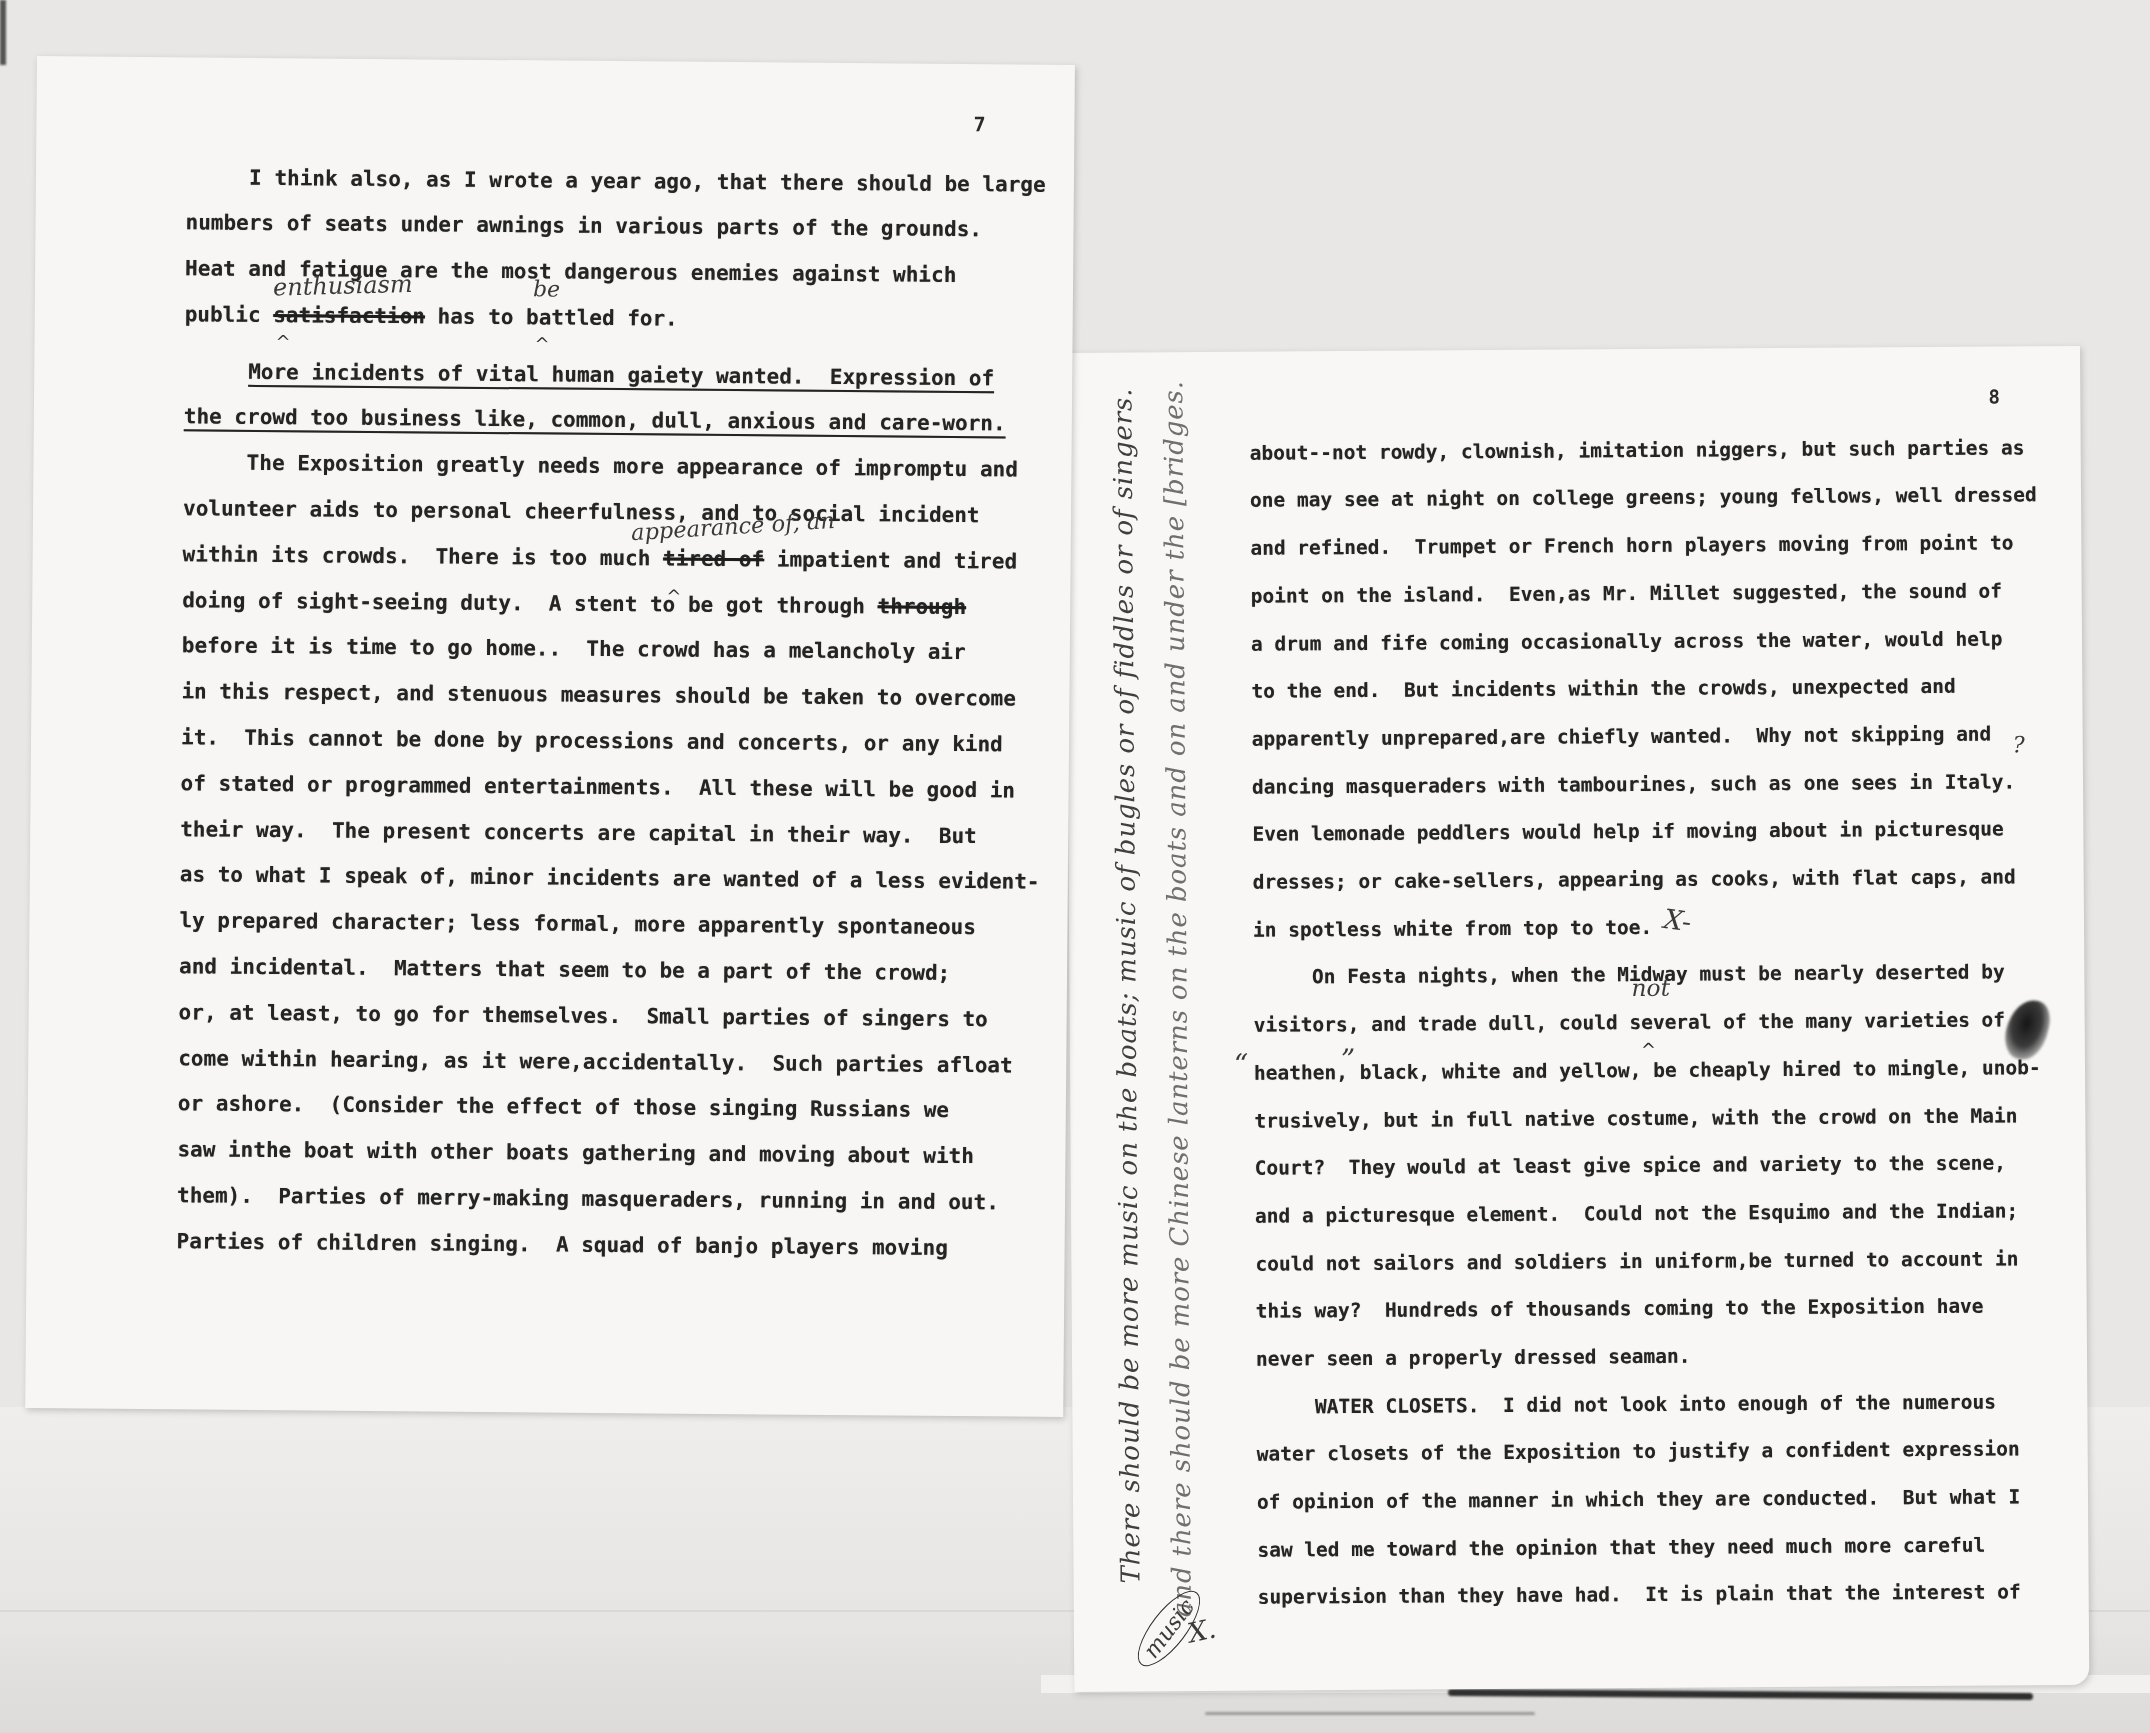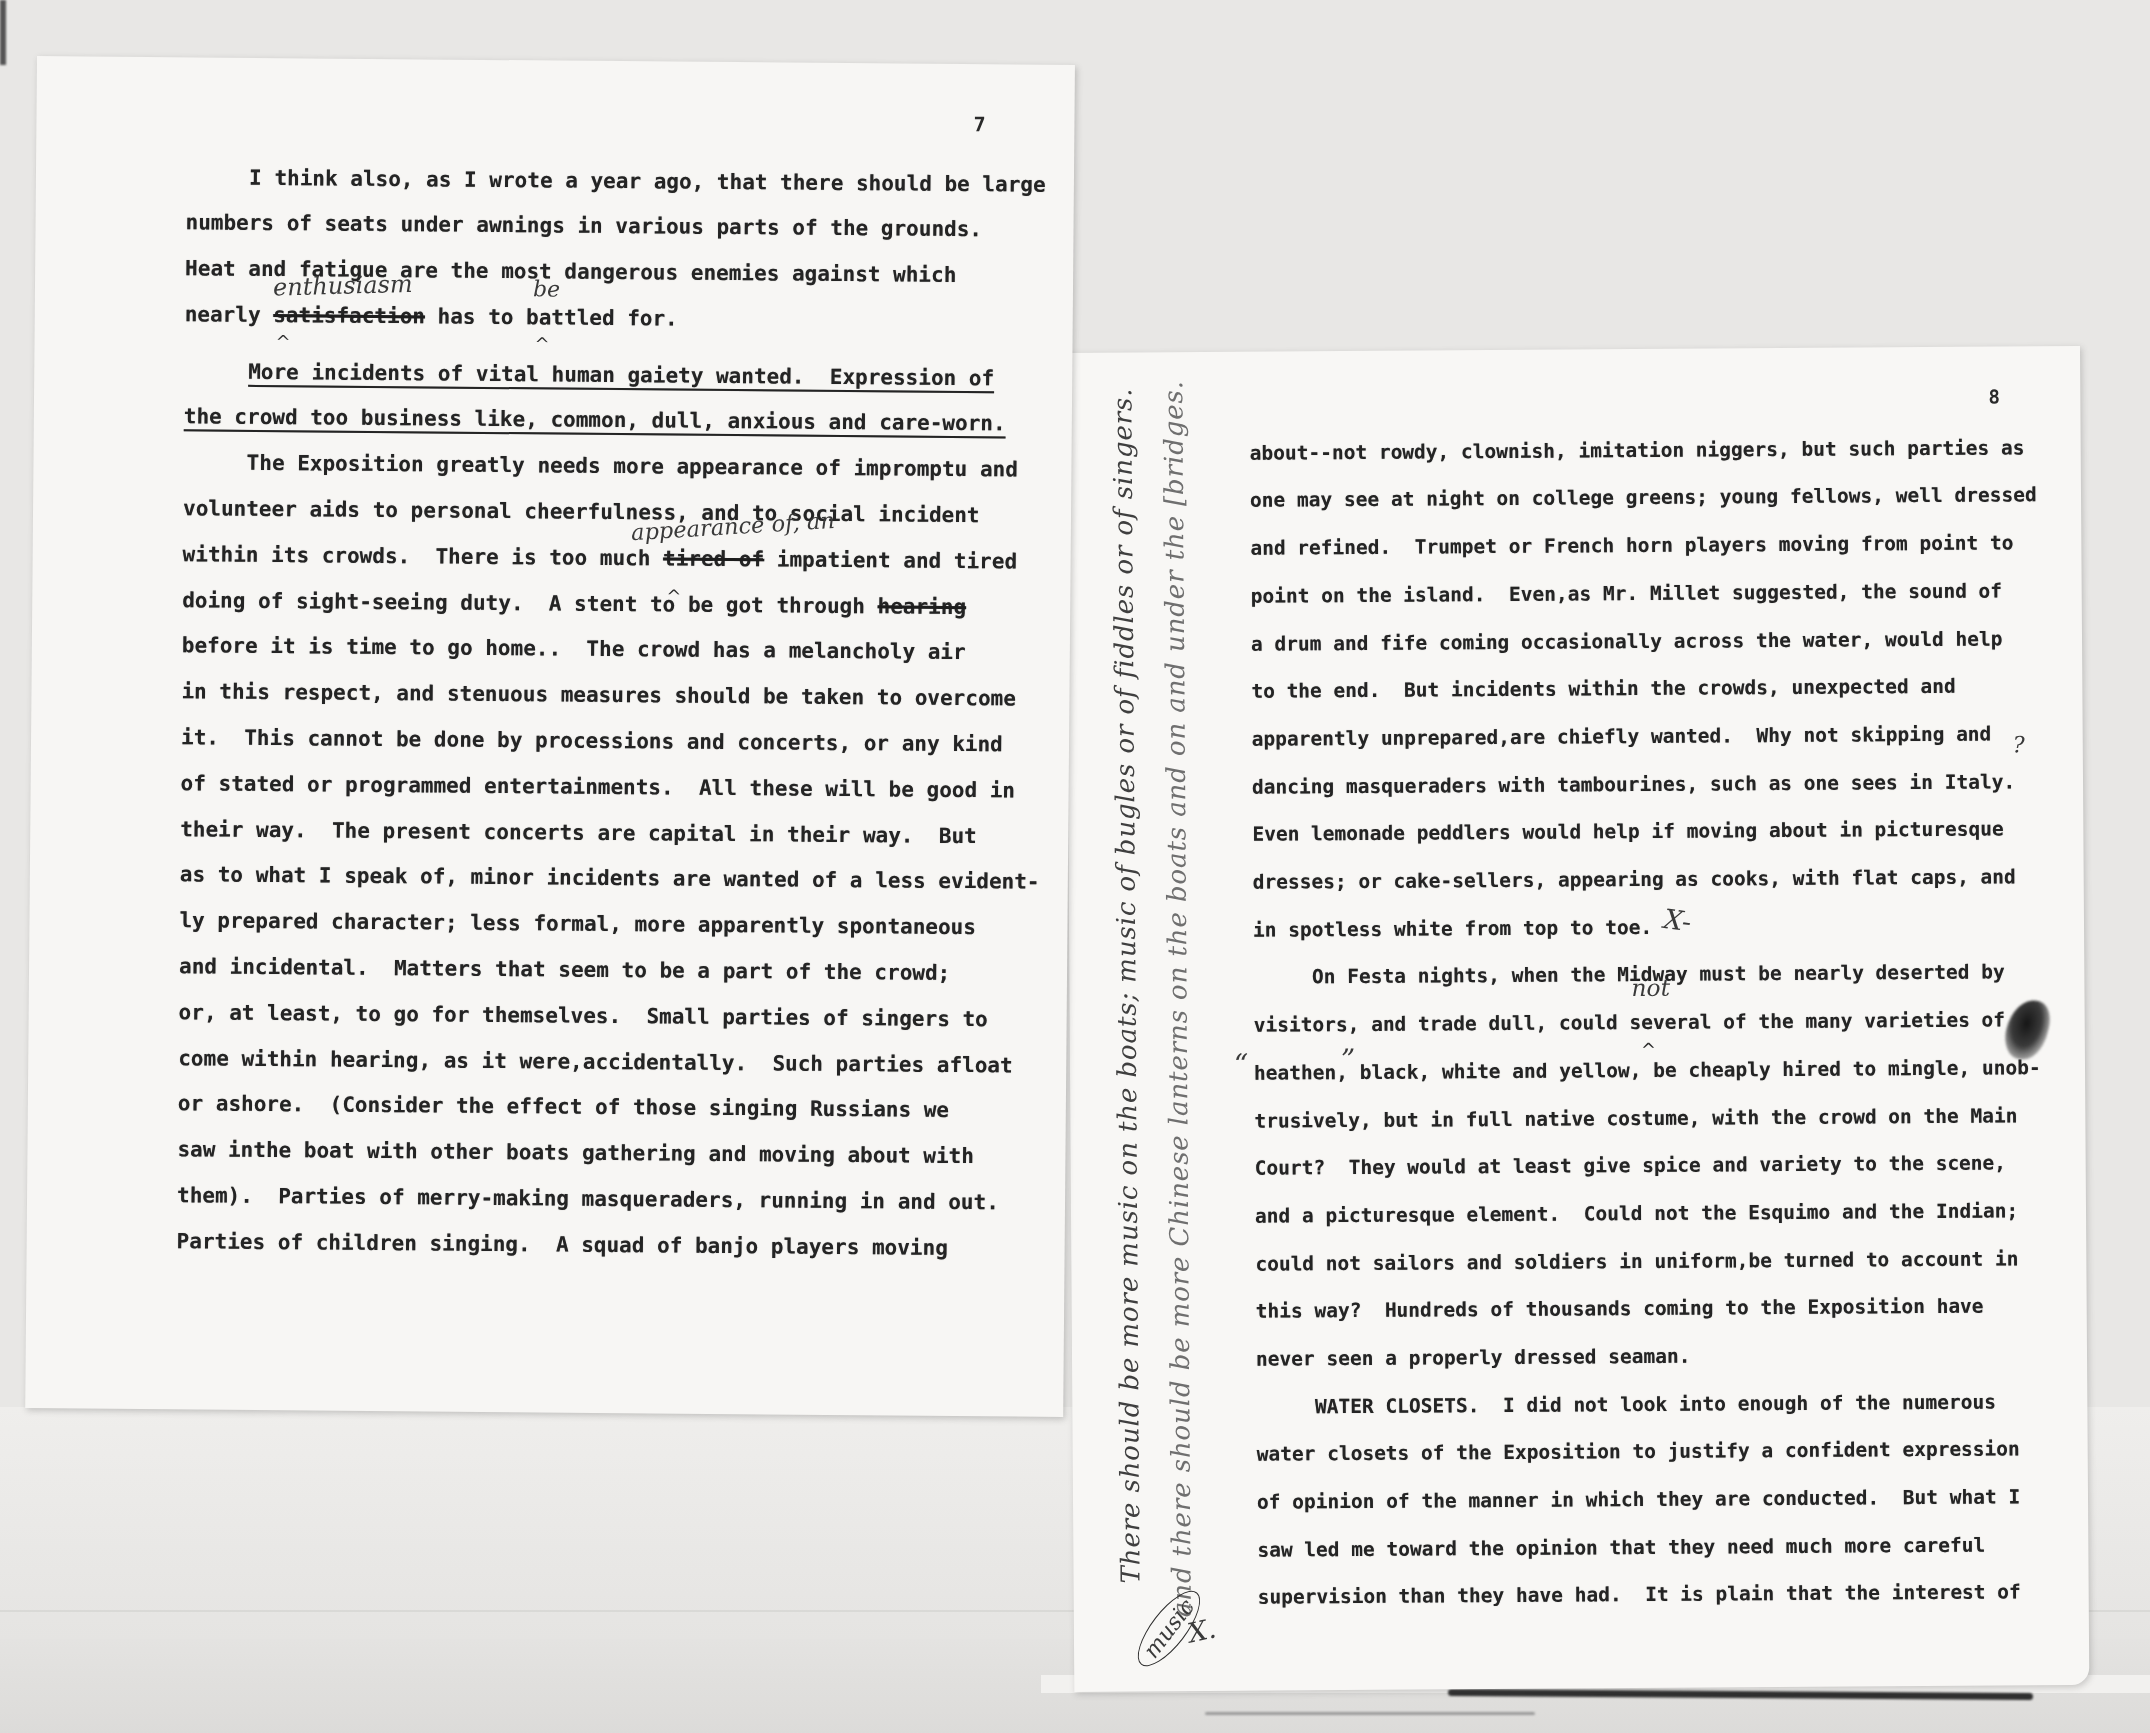--- a/index.html
+++ b/index.html
@@ -64,37 +64,37 @@
 <div class="streak" style="left:1205px;top:1712px;width:330px;height:3px;background:#9a9a9a;border-radius:1.7px;filter:blur(0.9px);"></div>
 <div class="streak" style="left:0;top:0;width:6px;height:65px;background:#555;filter:blur(1.3px);z-index:4;"></div>
 
 <div id="page7" class="sheet">
   <div class="pnum" style="left:937px;top:48px;">7</div>
 
   <div class="tl" style="top:108px;">     I think also, as I wrote a year ago, that there should be large</div>
   <div class="tl" style="top:153px;">numbers of seats under awnings in various parts of the grounds.</div>
   <div class="tl" style="top:199px;">Heat and fatigue are the most dangerous enemies against which</div>
 
-  <div class="tl" style="top:245px;"><span>nearly </span><span class="strike">satisfaction</span><span> has to battled for.</span></div>
+  <div class="tl" style="top:245px;"><span>public </span><span class="strike">satisfaction</span><span> has to battled for.</span></div>
   <div class="hw" style="left:238px;top:213px;font-size:24px;transform:rotate(-2deg);">enthusiasm</div>
   <div class="hw caret" style="left:241px;top:273px;">^</div>
   <div class="hw" style="left:498px;top:216px;font-size:22px;">be</div>
   <div class="hw caret" style="left:500px;top:273px;">^</div>
 
   <div class="tl" style="top:302px;left:214px;"><span class="u">More incidents of vital human gaiety wanted.  Expression of</span></div>
   <div class="tl" style="top:347px;"><span class="u">the crowd too business like, common, dull, anxious and care-worn.</span></div>
 
   <div class="tl" style="top:393px;">     The Exposition greatly needs more appearance of impromptu and</div>
   <div class="tl" style="top:439px;">volunteer aids to personal cheerfulness, and to social incident</div>
 
   <div class="tl" style="top:485px;"><span>within its crowds.  There is too much </span><span class="strike">tired of</span><span> impatient and tired</span></div>
   <div class="hw" style="left:598px;top:451px;font-size:22.5px;transform:rotate(-4deg);">appearance of, an</div>
   <div class="hw caret" style="left:634px;top:524px;">^</div>
 
-  <div class="tl" style="top:531px;"><span>doing of sight-seeing duty.  A stent to be got through </span><span class="strike">hearing</span></div>
+  <div class="tl" style="top:531px;"><span>doing of sight-seeing duty.  A stent to be got through </span><span class="strike">through</span></div>
 
   <div class="tl" style="top:576px;">before it is time to go home..  The crowd has a melancholy air</div>
   <div class="tl" style="top:622px;">in this respect, and stenuous measures should be taken to overcome</div>
   <div class="tl" style="top:668px;">it.  This cannot be done by processions and concerts, or any kind</div>
   <div class="tl" style="top:714px;">of stated or programmed entertainments.  All these will be good in</div>
   <div class="tl" style="top:760px;">their way.  The present concerts are capital in their way.  But</div>
   <div class="tl" style="top:805px;">as to what I speak of, minor incidents are wanted of a less evident-</div>
   <div class="tl" style="top:851px;">ly prepared character; less formal, more apparently spontaneous</div>
   <div class="tl" style="top:897px;">and incidental.  Matters that seem to be a part of the crowd;</div>
   <div class="tl" style="top:943px;">or, at least, to go for themselves.  Small parties of singers to</div>

